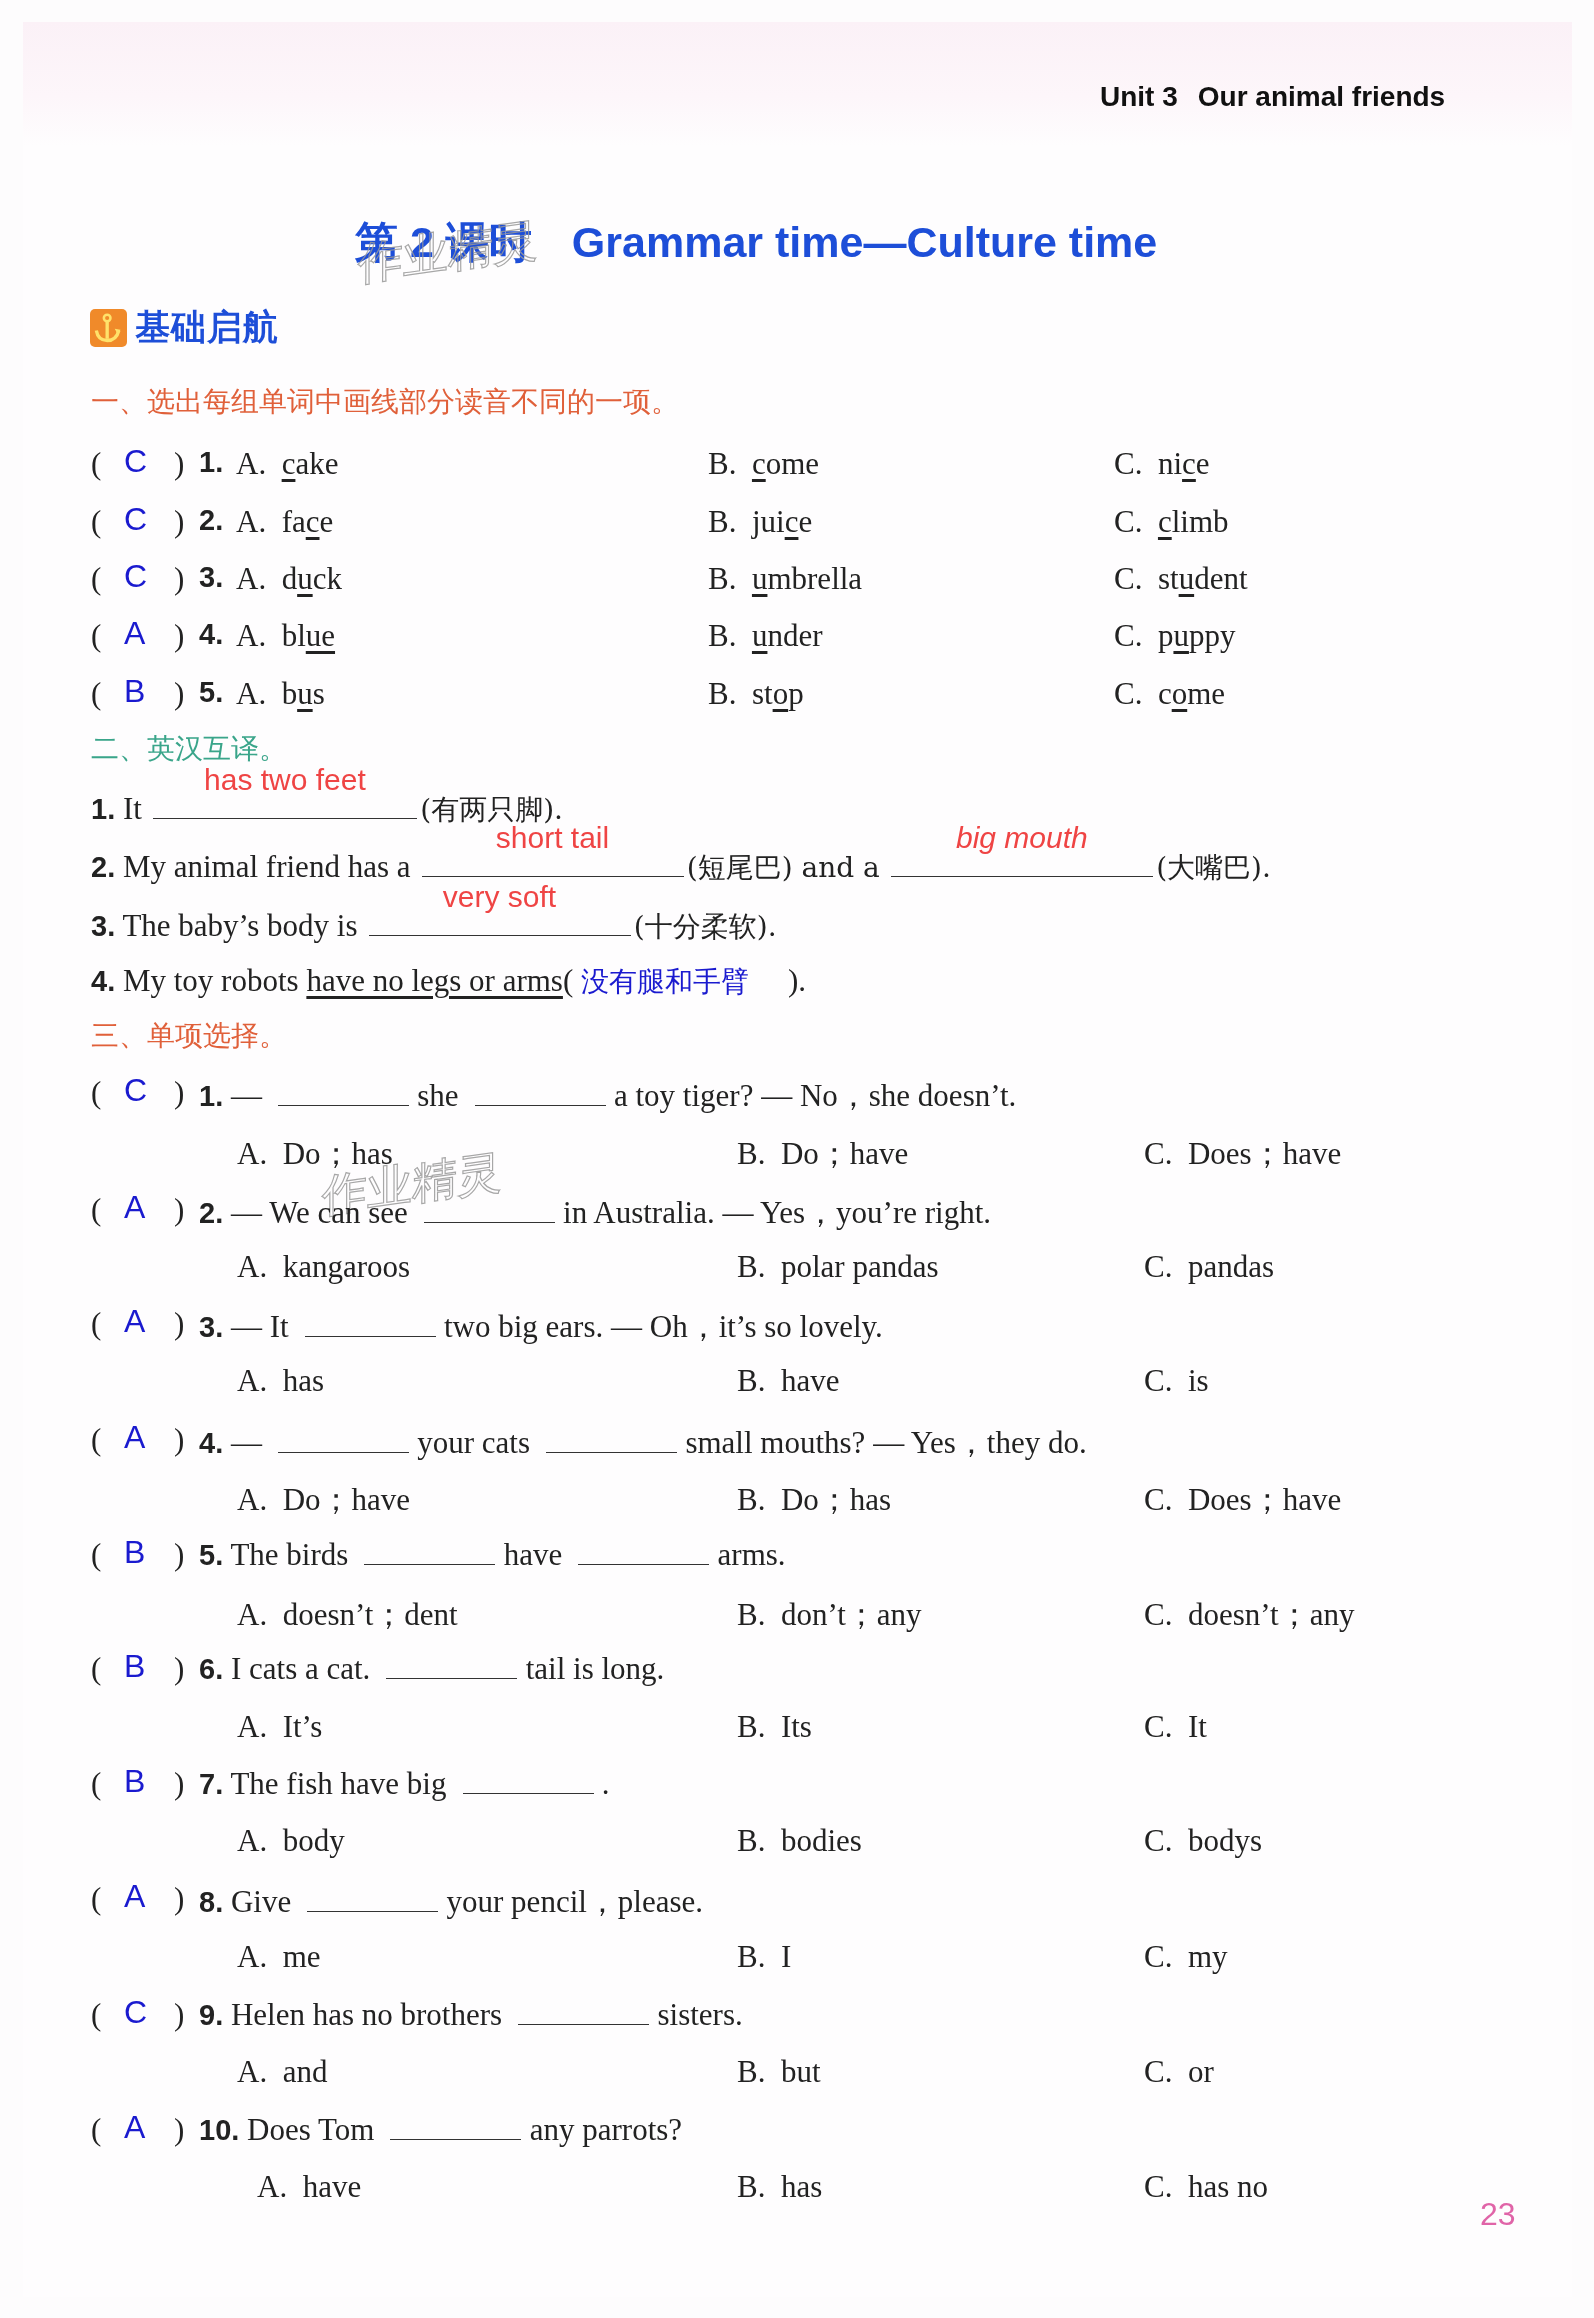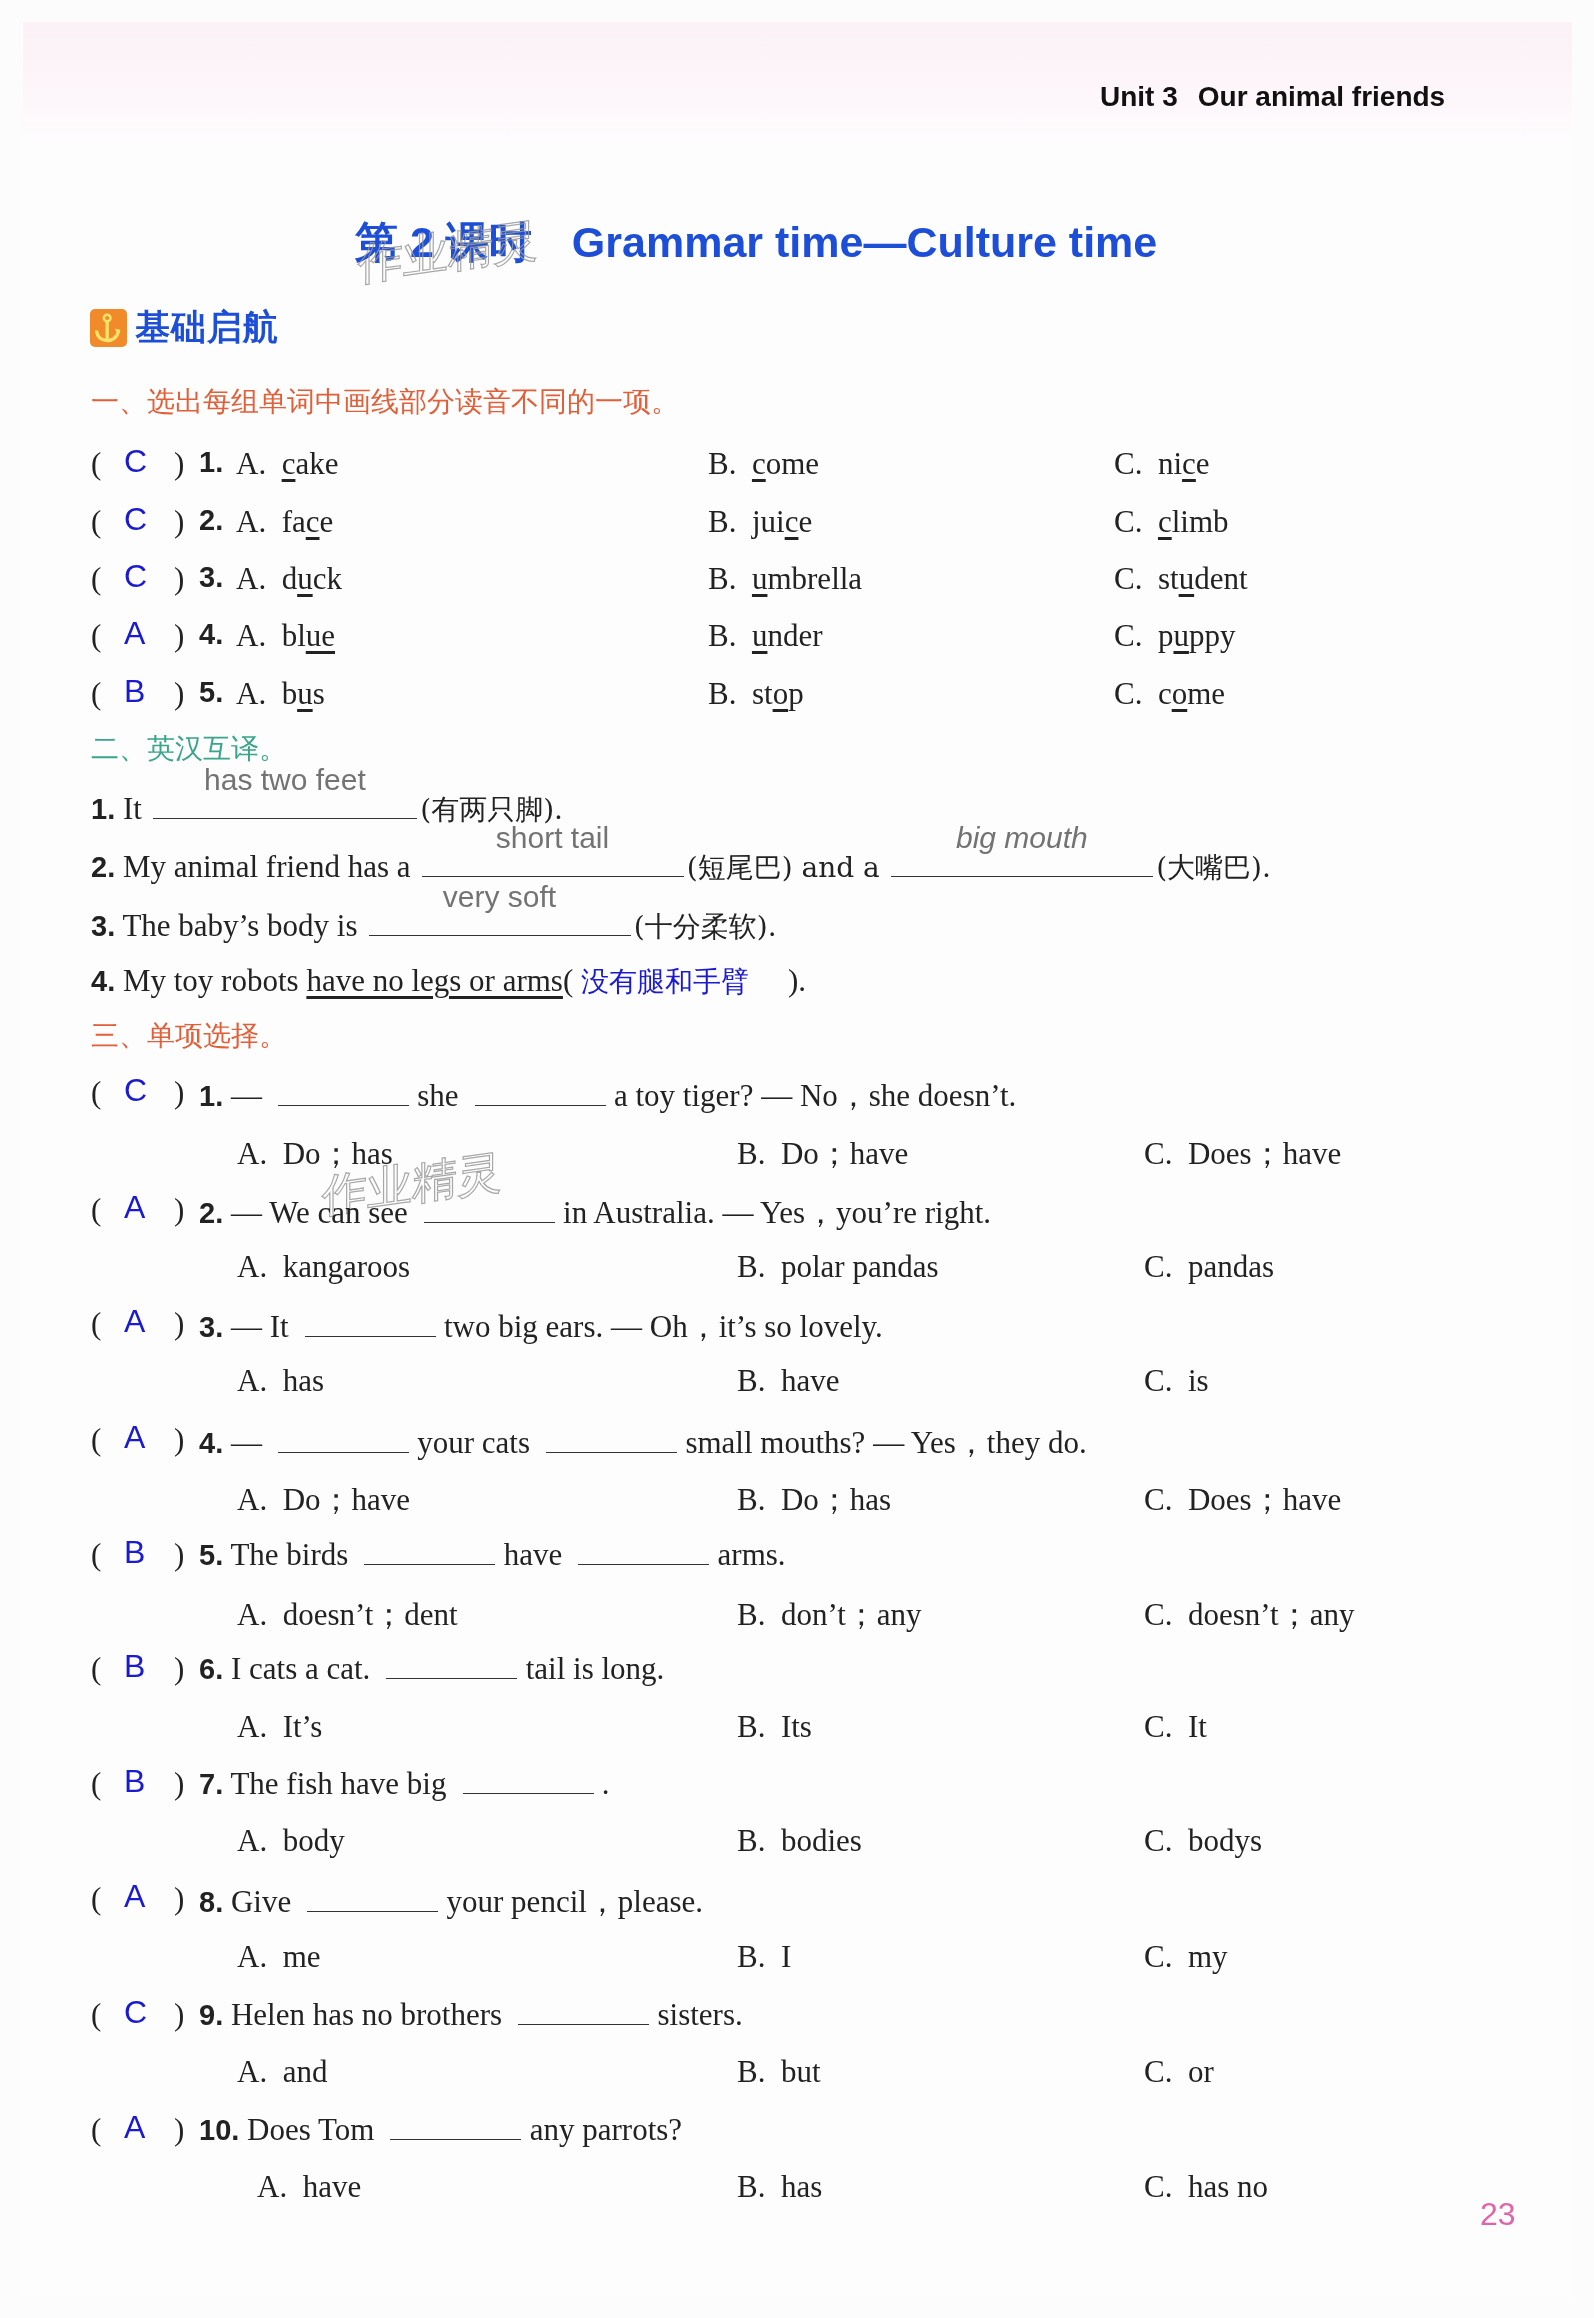--- a/index.html
+++ b/index.html
@@ -25,21 +25,21 @@
   .row { position:absolute; left:91px; height:50px; font-size:31px; white-space:nowrap; }
   .paren { position:absolute; left:0; top:0; }
   .paren-close { position:absolute; left:83px; top:0; }
   .ans { position:absolute; left:33px; top:-3.3px; color:#1a1acf; font-family:"Liberation Sans", sans-serif; font-size:32px; }
   .num { font-family:"Liberation Sans", sans-serif; font-weight:bold; font-size:29px; }
   .q-num { position:absolute; left:108px; top:0; }
   .opt { position:absolute; top:0;text-align:center; }
   .u { text-decoration:underline; text-underline-offset:5px; }
   .blank { display:inline-block; width:131px; border-bottom:1.7px solid #333; height:25px; vertical-align:baseline; margin:0 8.3px; }
   .fill { display:inline-block; position:relative; border-bottom:1.7px solid #333; height:30px; vertical-align:baseline; margin:0 3.3px; }
-  .fill span { position:absolute; left:0; right:0; top:-25px; text-align:center; color:#737373; font-family:"Liberation Sans", sans-serif; font-size:30px; }
+  .fill span { position:absolute; left:0; right:0; top:-25px; text-align:center; color:#ef4444; font-family:"Liberation Sans", sans-serif; font-size:30px; }
   .page-num { left:1480px; top:2196px; font-family:"Liberation Sans", sans-serif; font-size:32px; color:#e064a8; }
   .trans-row { position:absolute; left:91px; font-size:31px; white-space:nowrap; }
   .cn { font-family:"DejaVu Serif", serif; font-size:28px; }
 </style>
 </head>
 <body>
 
 <div class="page"></div>
 <div class="top-band"></div>
 

